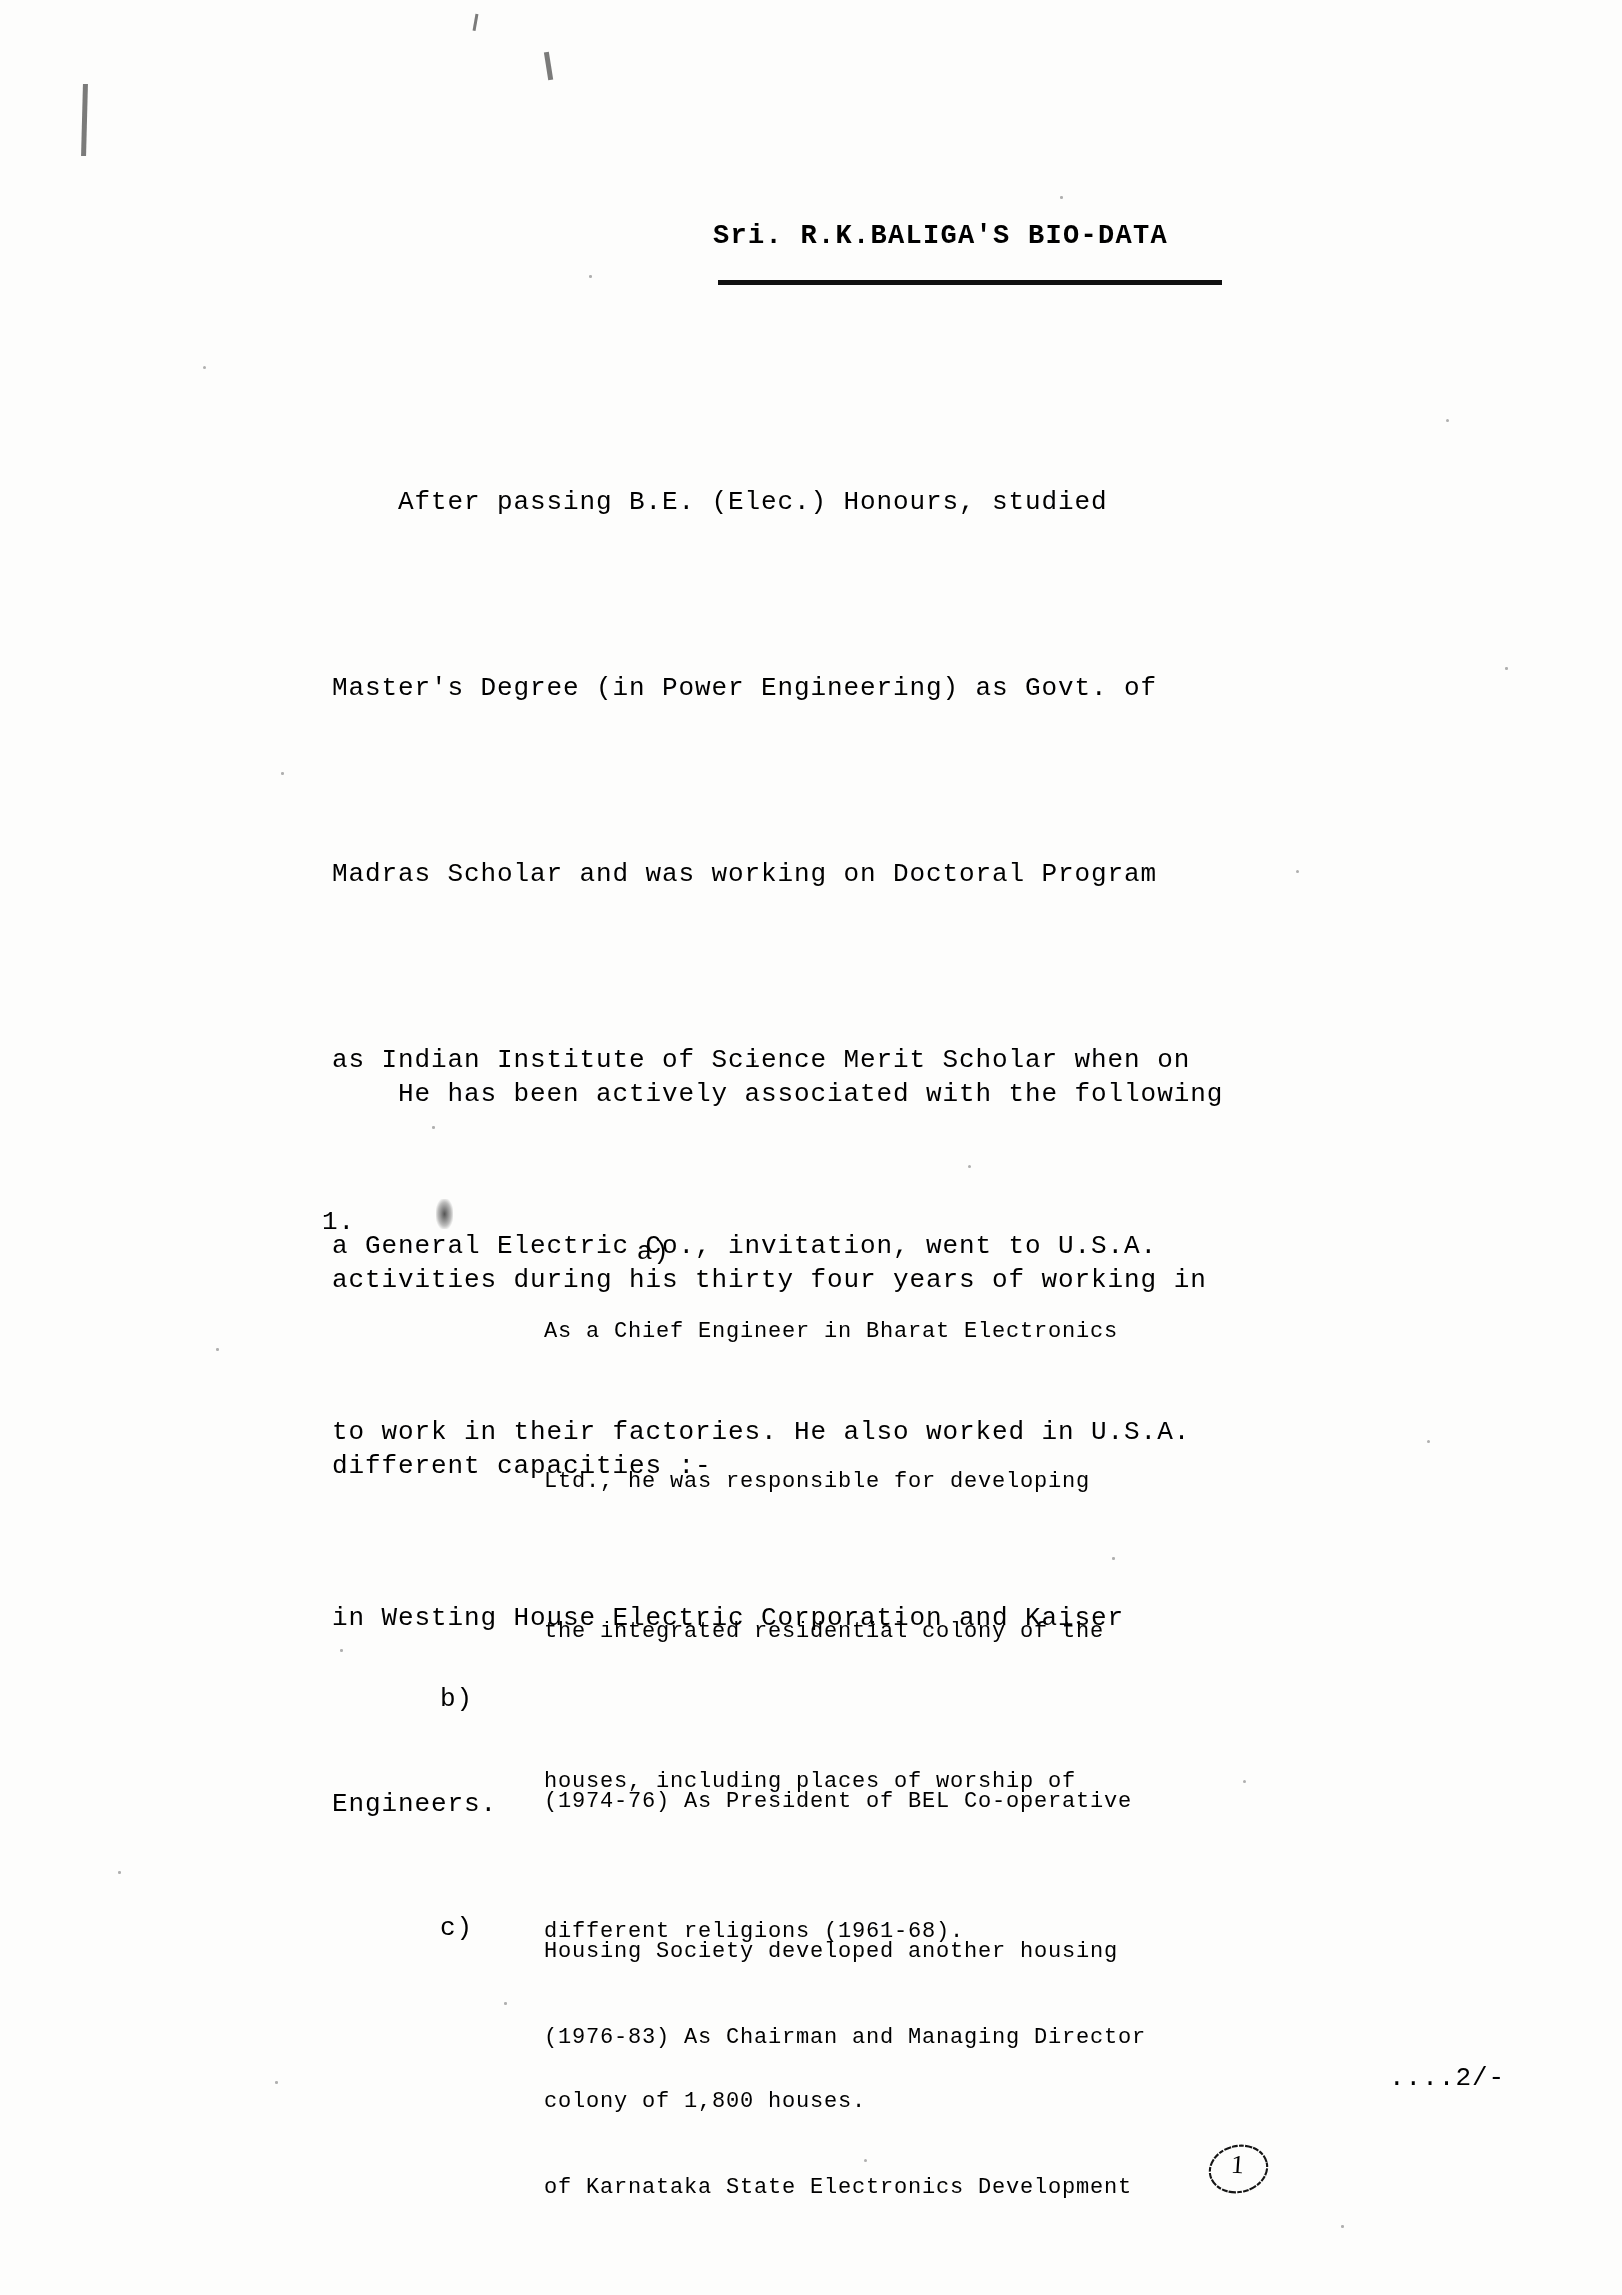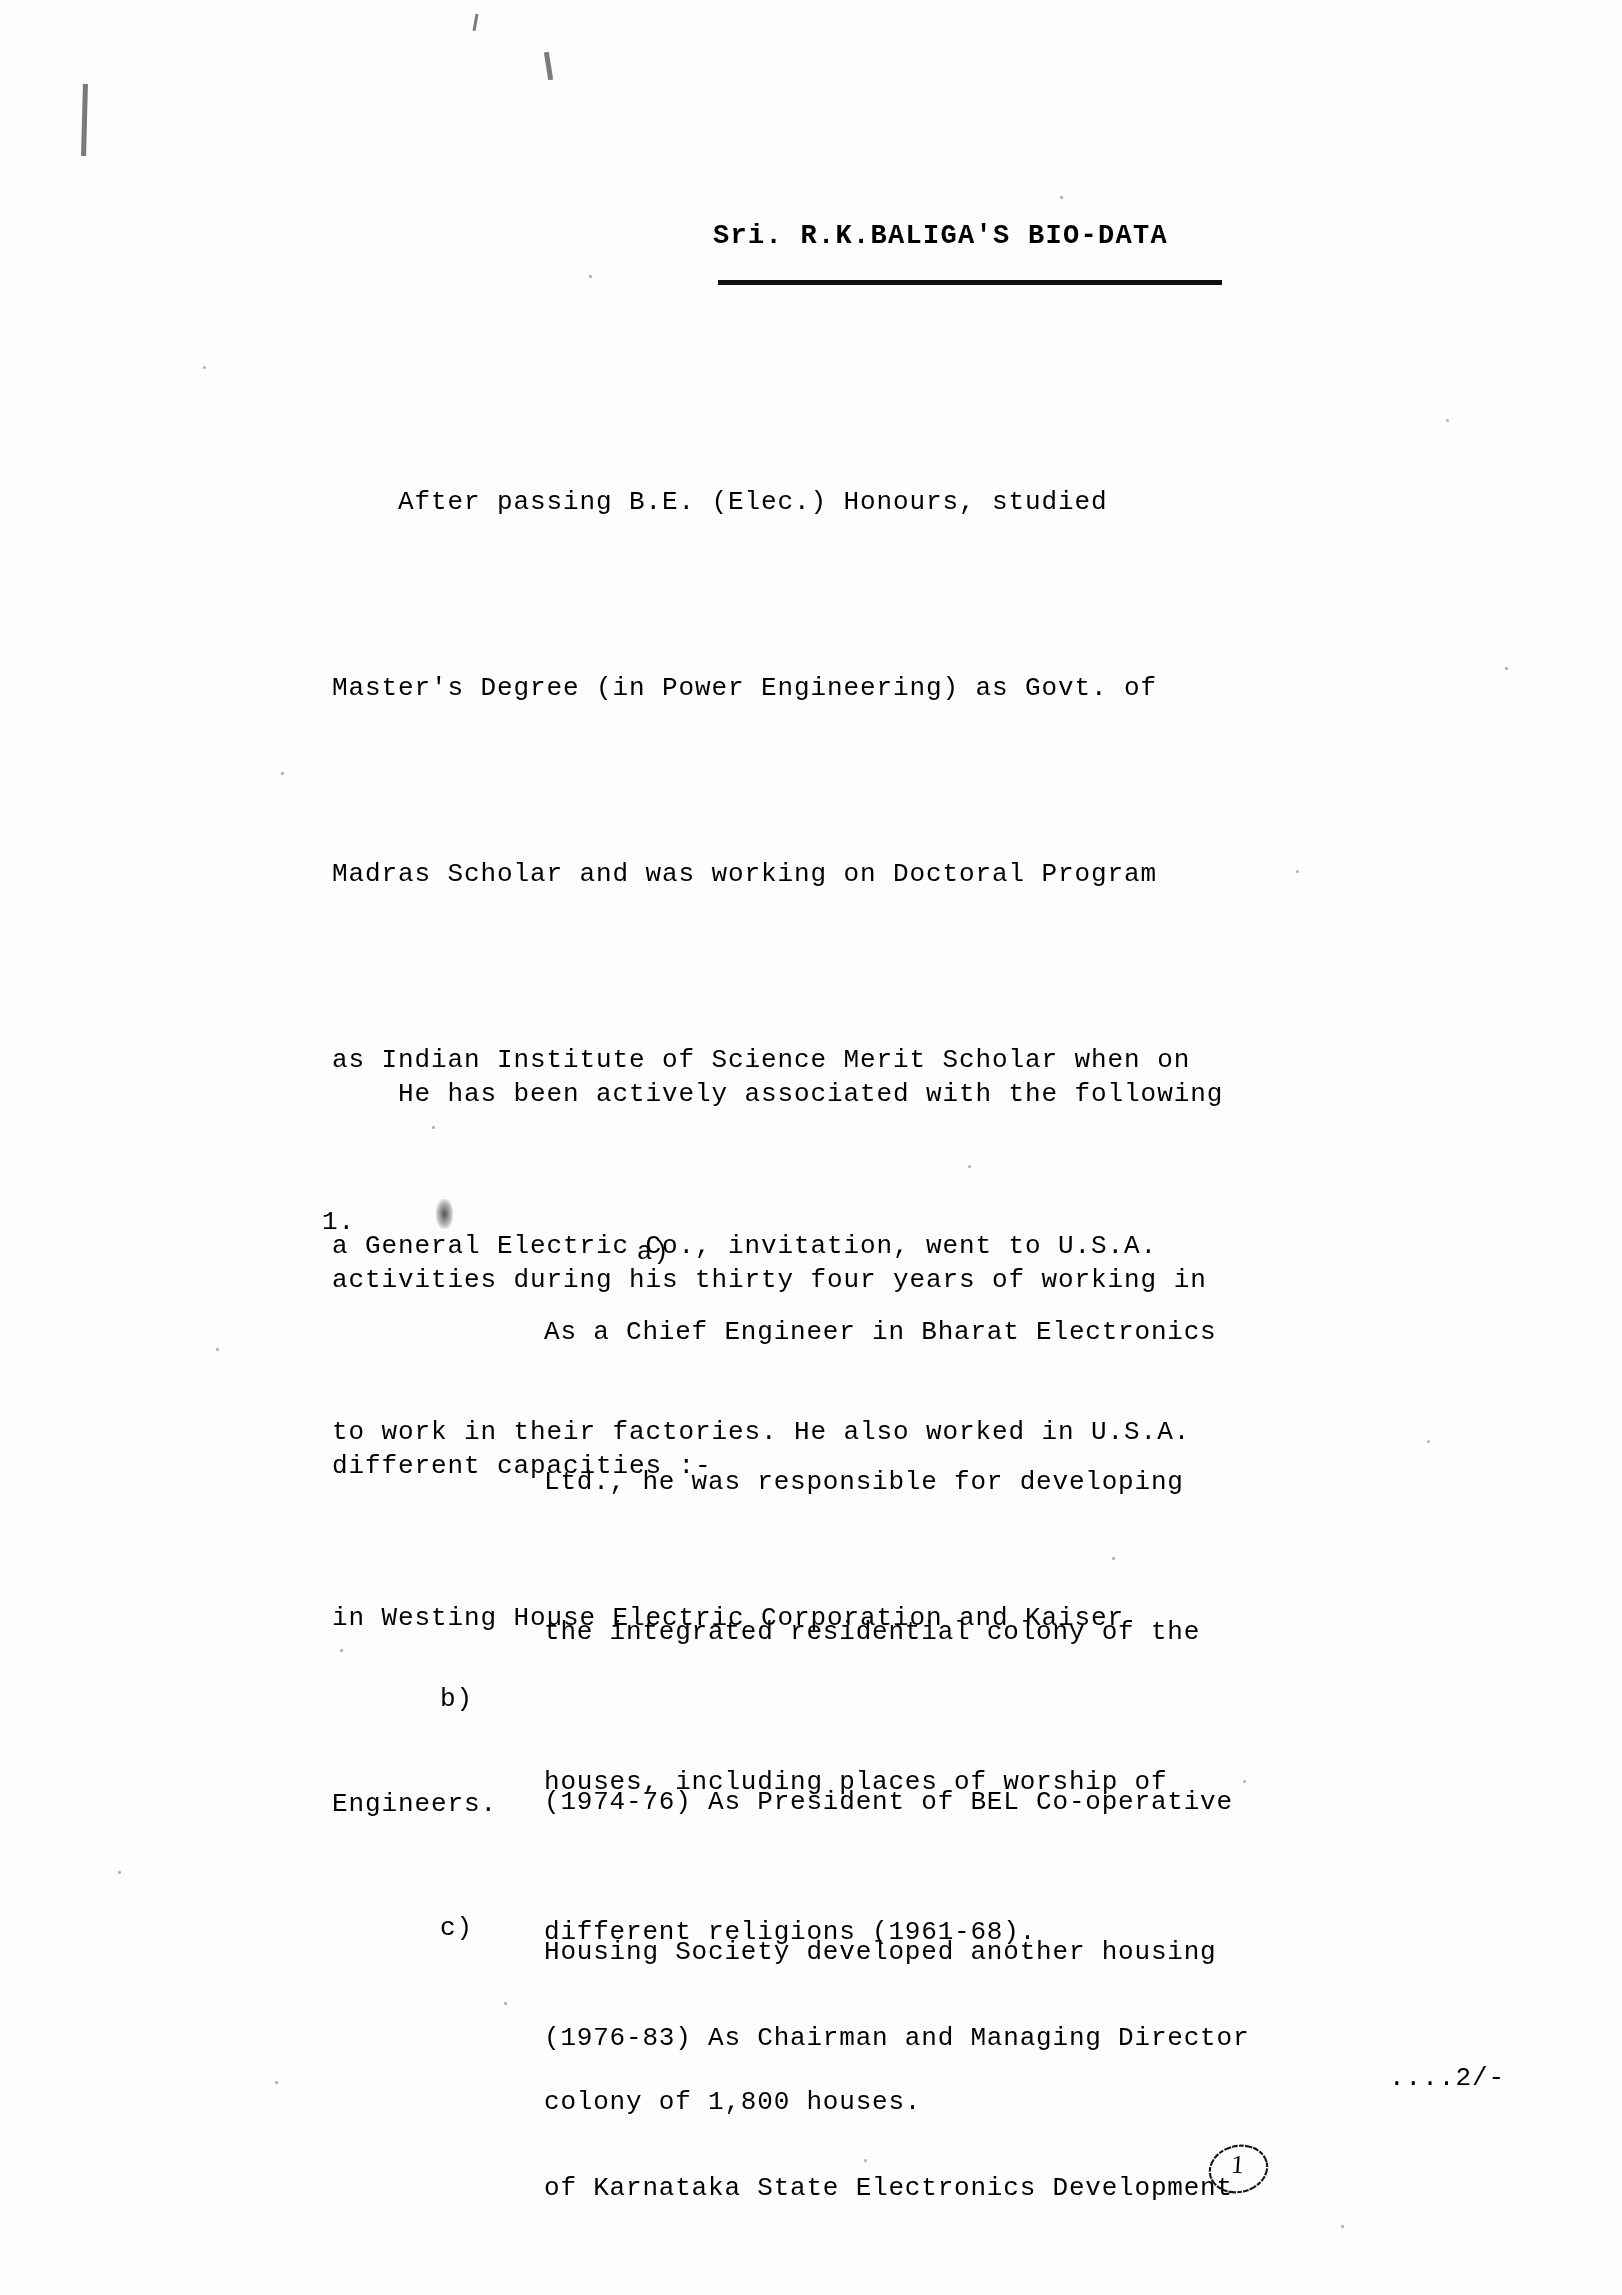--- a/index.html
+++ b/index.html
@@ -113,21 +113,21 @@
   .sub-label {
     position: absolute;
     left: 440px;
     font-size: 26px;
     letter-spacing: 0.8px;
     white-space: pre;
   }
   .sub-body {
     position: absolute;
     left: 544px;
-    font-size: 26px;
+    font-size: 22px;
     line-height: 50px;
     letter-spacing: 0.8px;
     white-space: pre;
   }
   .sub-body .ln { display: block; }
 
   
   .smudged {
     position: relative;
   }

